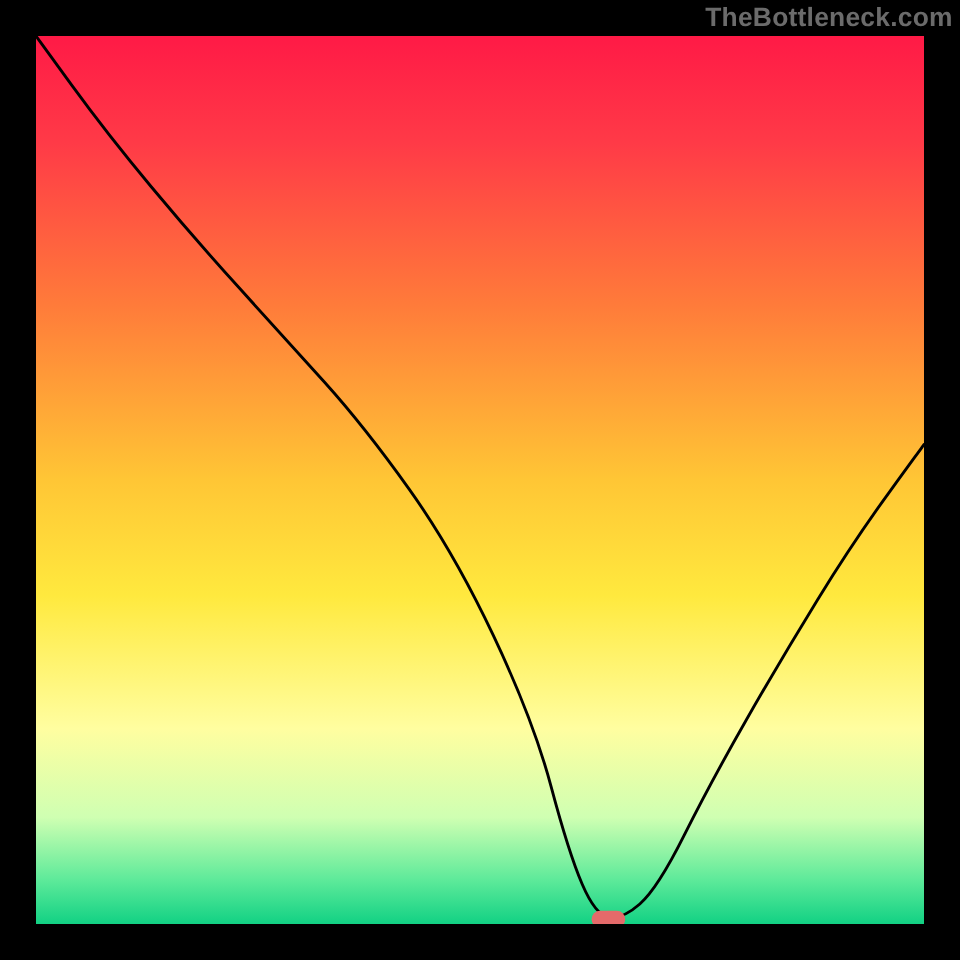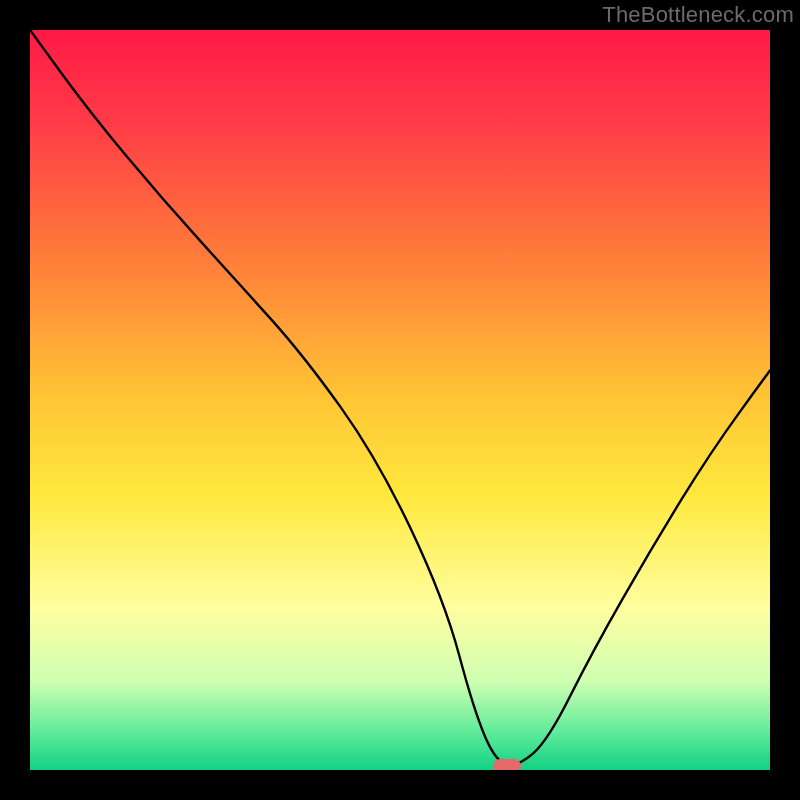--- a/index.html
+++ b/index.html
@@ -16,21 +16,21 @@
     height: 800px;
     position: relative;
     background: #000;
   }
   .watermark {
     position: absolute;
     top: 2px;
     right: 6px;
     color: #6b6b6b;
     font-size: 22px;
-    font-weight: 400;
+    font-weight: 700;
     letter-spacing: .2px;
     z-index: 5;
     pointer-events: none;
   }
   .plot-area {
     position: absolute;
     left: 30px;
     top: 30px;
     width: 740px;
     height: 740px;

